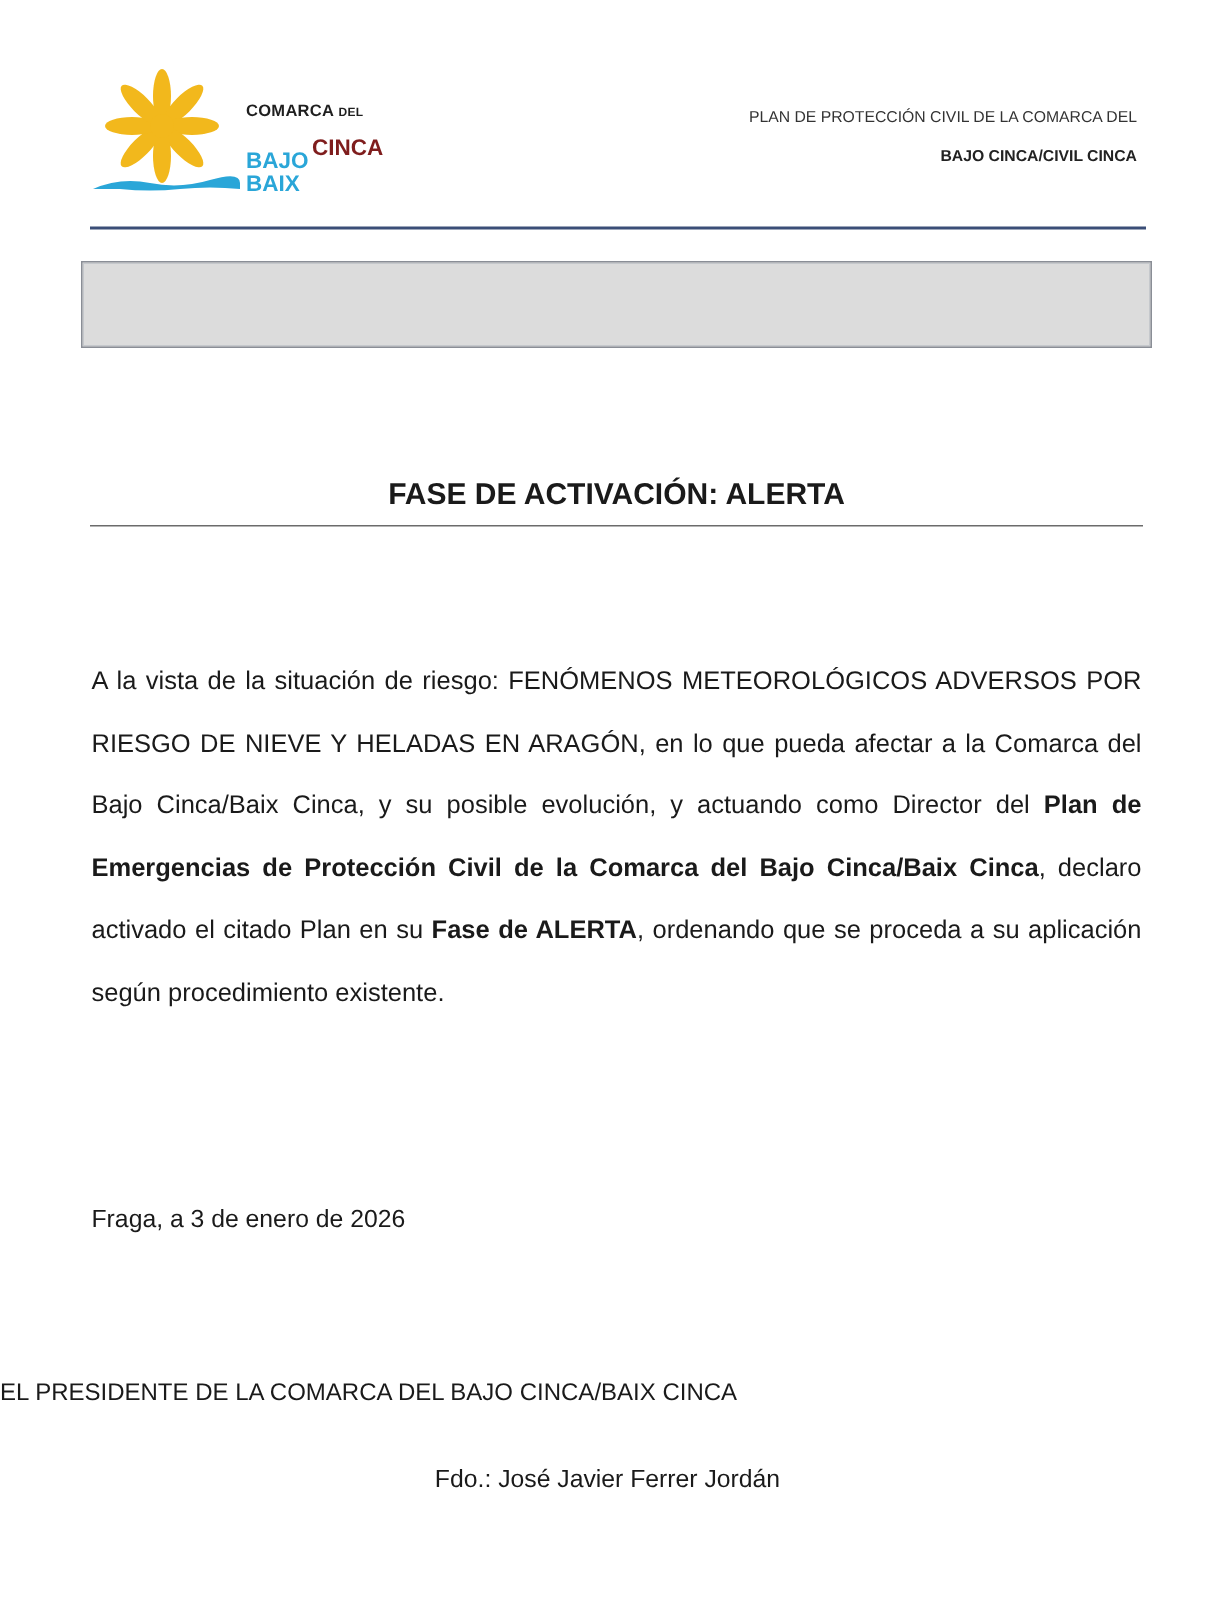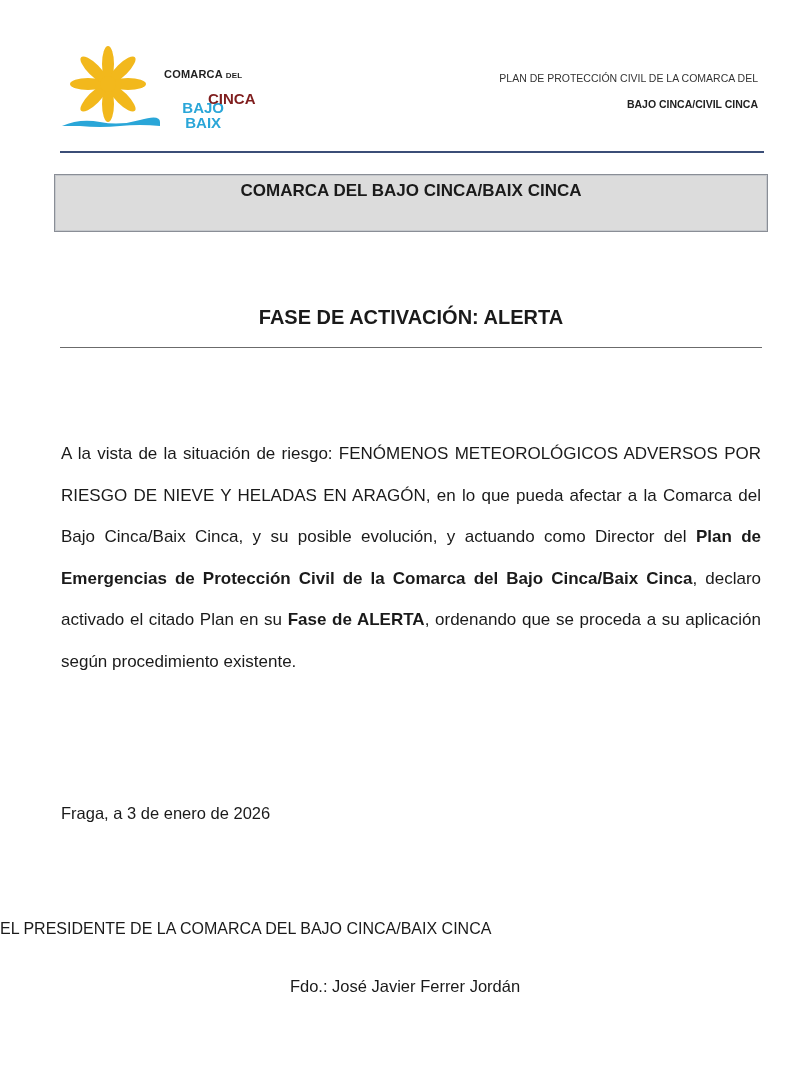--- a/index.html
+++ b/index.html
@@ -1,31 +1,31 @@
 <!DOCTYPE html>
 <html><head>
   <meta charset="utf-8">
   <style>
     html, body { margin: 0; padding: 0; background: #ffffff; }
     body { width: 810px; height: 1080px; position: relative; overflow: hidden;
            font-family: "Liberation Sans", "DejaVu Sans", sans-serif; color: #1a1a1a; }
     .logo { position: absolute; left: 60px; top: 46px; width: 220px; height: 90px; }
-    .logo-text { position: absolute; left: 104px; top: 22px; text-align: center; }
+    .logo-text { position: absolute; left: 104px; top: 22px; }
     .logo-small { font-size: 11px; font-weight: bold; color: #1f1f1f; letter-spacing: 0.2px; }
     .logo-small .del { font-size: 8px; }
     .logo-big { font-size: 15px; font-weight: bold; color: #2aa6d8; line-height: 15px; }
     .logo-cinca { position: absolute; left: 148px; top: 44px; font-size: 15px; font-weight: bold; color: #7f1d1d; }
     .hdr-right { position: absolute; right: 52px; top: 72px; text-align: right; font-size: 10.5px; color: #333; }
     .hdr-right .l2 { font-weight: bold; margin-top: 14px; color: #222; }
     .hdr-rule { position: absolute; left: 60px; right: 46px; top: 151px; height: 2px; background: #3b4e77; }
     .title-box { position: absolute; left: 54px; top: 174px; width: 714px; height: 58px;
                  background: #dcdcdc; border: 1px solid #8a8e96; box-shadow: 0 0 0 1px #c5c8cc inset;
                  text-align: center; font-weight: bold; font-size: 17px; line-height: 24px; padding-top: 4px; box-sizing: border-box; }
-    .phase { position: absolute; left: 60px; right: 48px; top: 306px; text-align: center;
-             font-weight: bold; font-size: 20px; padding-bottom: 18px; border-bottom: 1.5px solid #6b6b6b; }
+    .phase { position: absolute; left: 60px; right: 48px; top: 319px; text-align: center;
+             font-weight: bold; font-size: 20px; padding-bottom: 8px; border-bottom: 1.5px solid #6b6b6b; }
     .body-text { position: absolute; left: 61px; width: 700px; top: 433px; font-size: 17px;
                  line-height: 41.5px; text-align: justify; }
     .date { position: absolute; left: 61px; top: 804px; font-size: 16.5px; }
     .president { position: absolute; left: 0; right: 12px; top: 920px; font-size: 16px; }
     .signed { position: absolute; left: 0; right: 0; top: 977px; text-align: center; font-size: 16.5px; }
   </style>
 </head>
 <body>
 
 <div class="logo">
@@ -52,21 +52,20 @@
 </div>
 
 <div class="hdr-right">
   <div>PLAN DE PROTECCIÓN CIVIL DE LA COMARCA DEL</div>
   <div class="l2">BAJO CINCA/CIVIL CINCA</div>
 </div>
 
 <div class="hdr-rule"></div>
 
 <div class="title-box">
-  <div>COMARCA DEL BAJO CINCA/BAIX CINCA</div>
 </div>
 
 <div class="phase">FASE DE ACTIVACIÓN: ALERTA</div>
 
 <div class="body-text"><span>A la vista de la situación de riesgo: FENÓMENOS METEOROLÓGICOS ADVERSOS POR RIESGO DE NIEVE Y HELADAS EN ARAGÓN, en lo que pueda afectar a la Comarca del Bajo Cinca/Baix Cinca, y su posible evolución, y actuando como Director del </span><b>Plan de Emergencias de Protección Civil de la Comarca del Bajo Cinca/Baix Cinca</b><span>, declaro activado el citado Plan en su </span><b>Fase de ALERTA</b><span>, ordenando que se proceda a su aplicación según procedimiento existente.</span></div>
 
 <div class="date">Fraga, a 3 de enero de 2026</div>
 
 <div class="president">EL PRESIDENTE DE LA COMARCA DEL BAJO CINCA/BAIX CINCA</div>
 <div class="signed">Fdo.: José Javier Ferrer Jordán</div>

